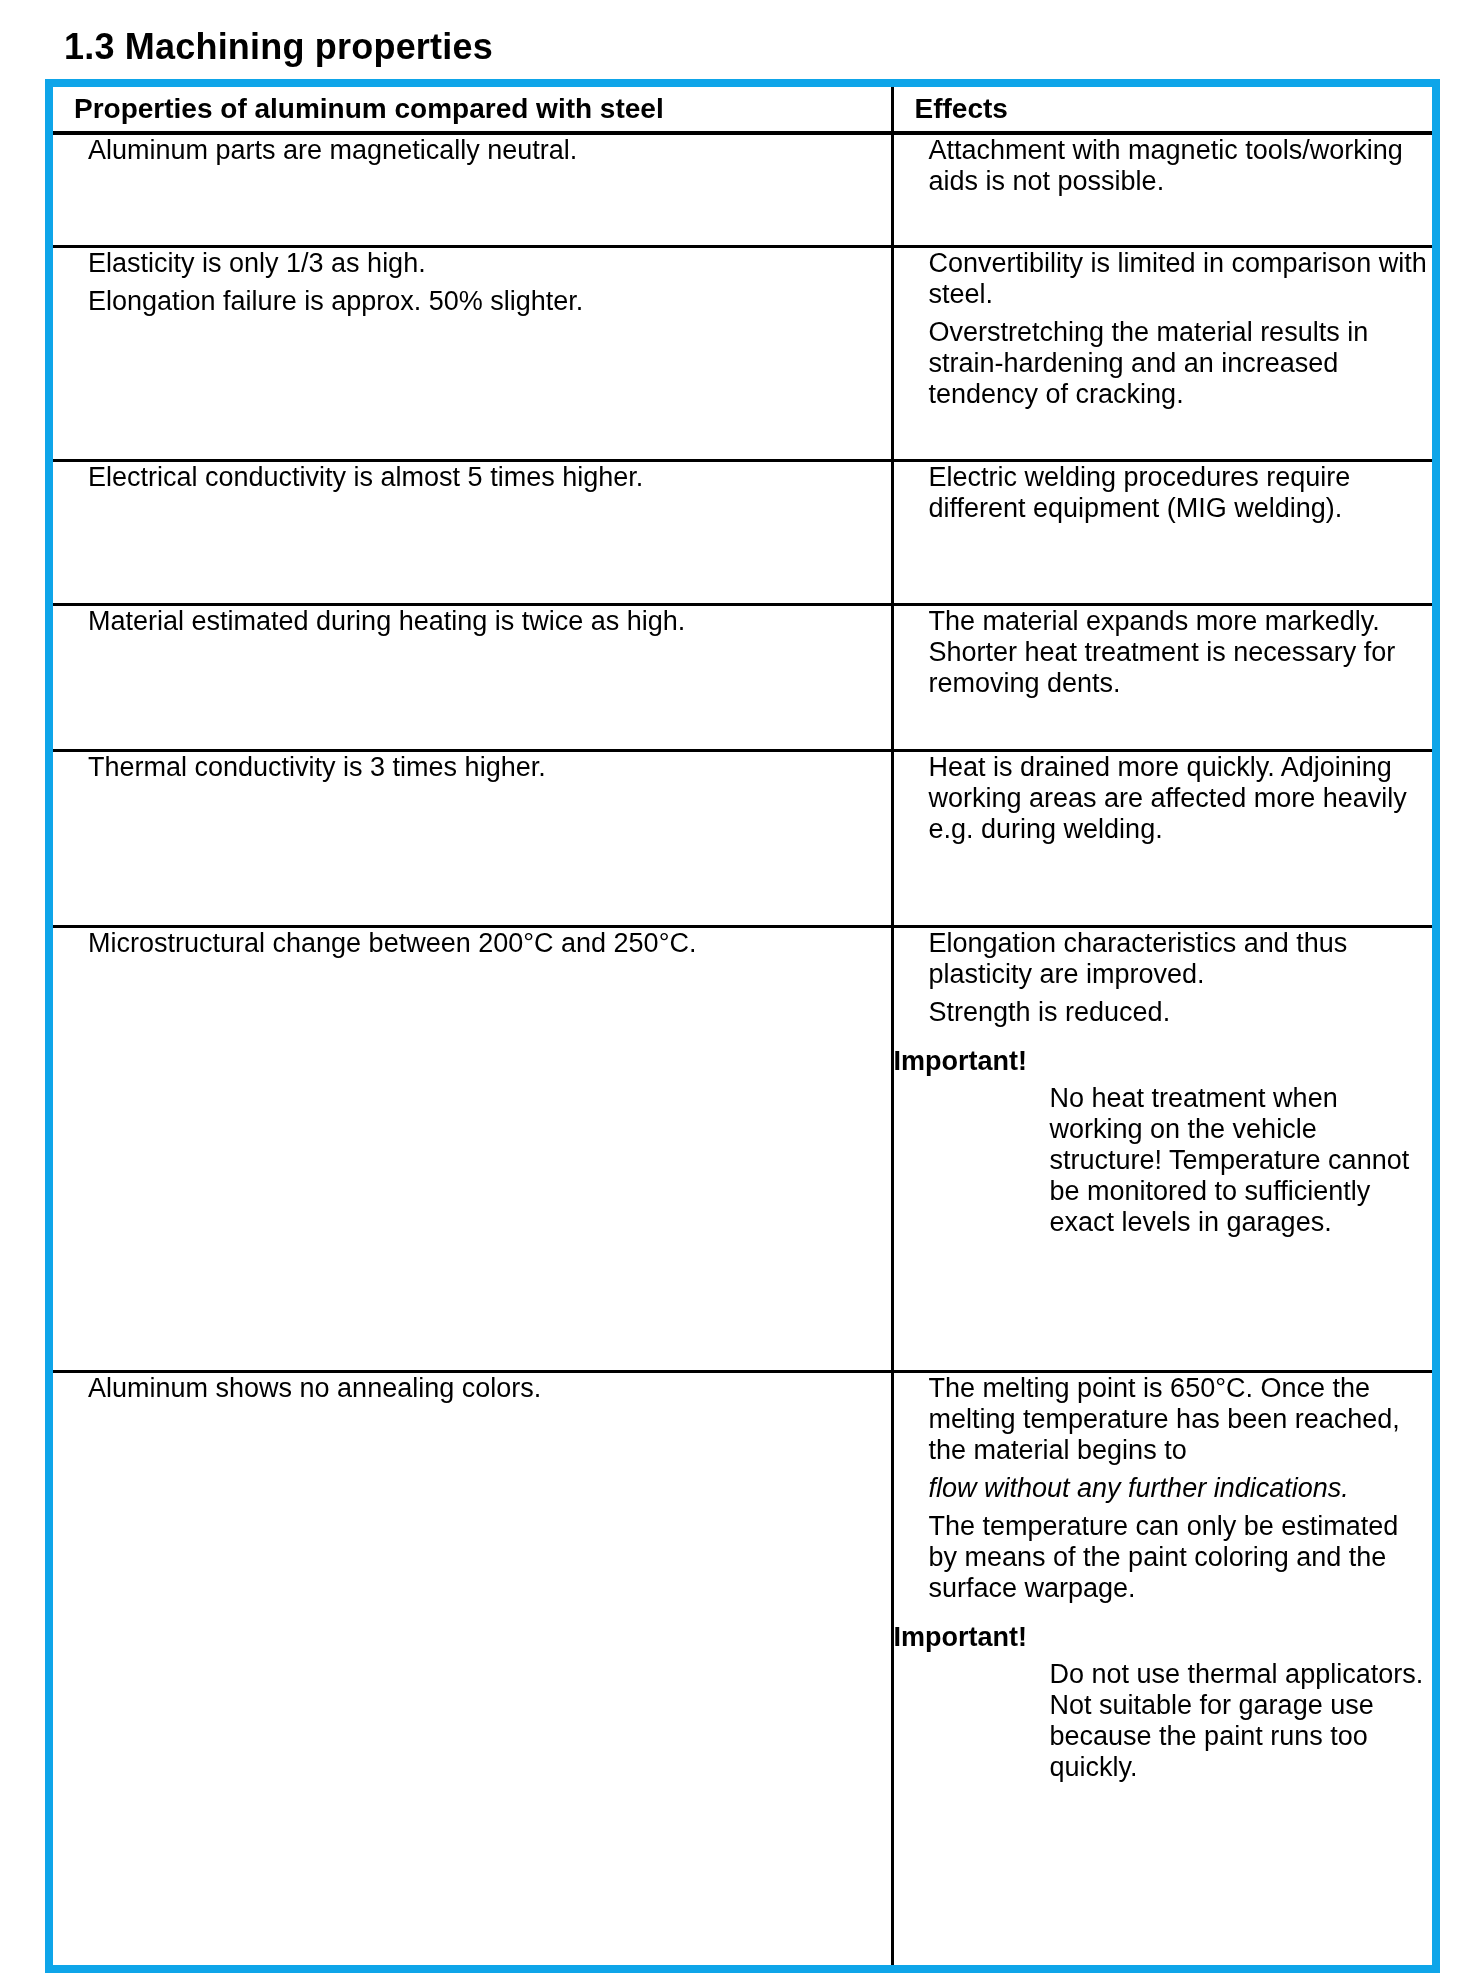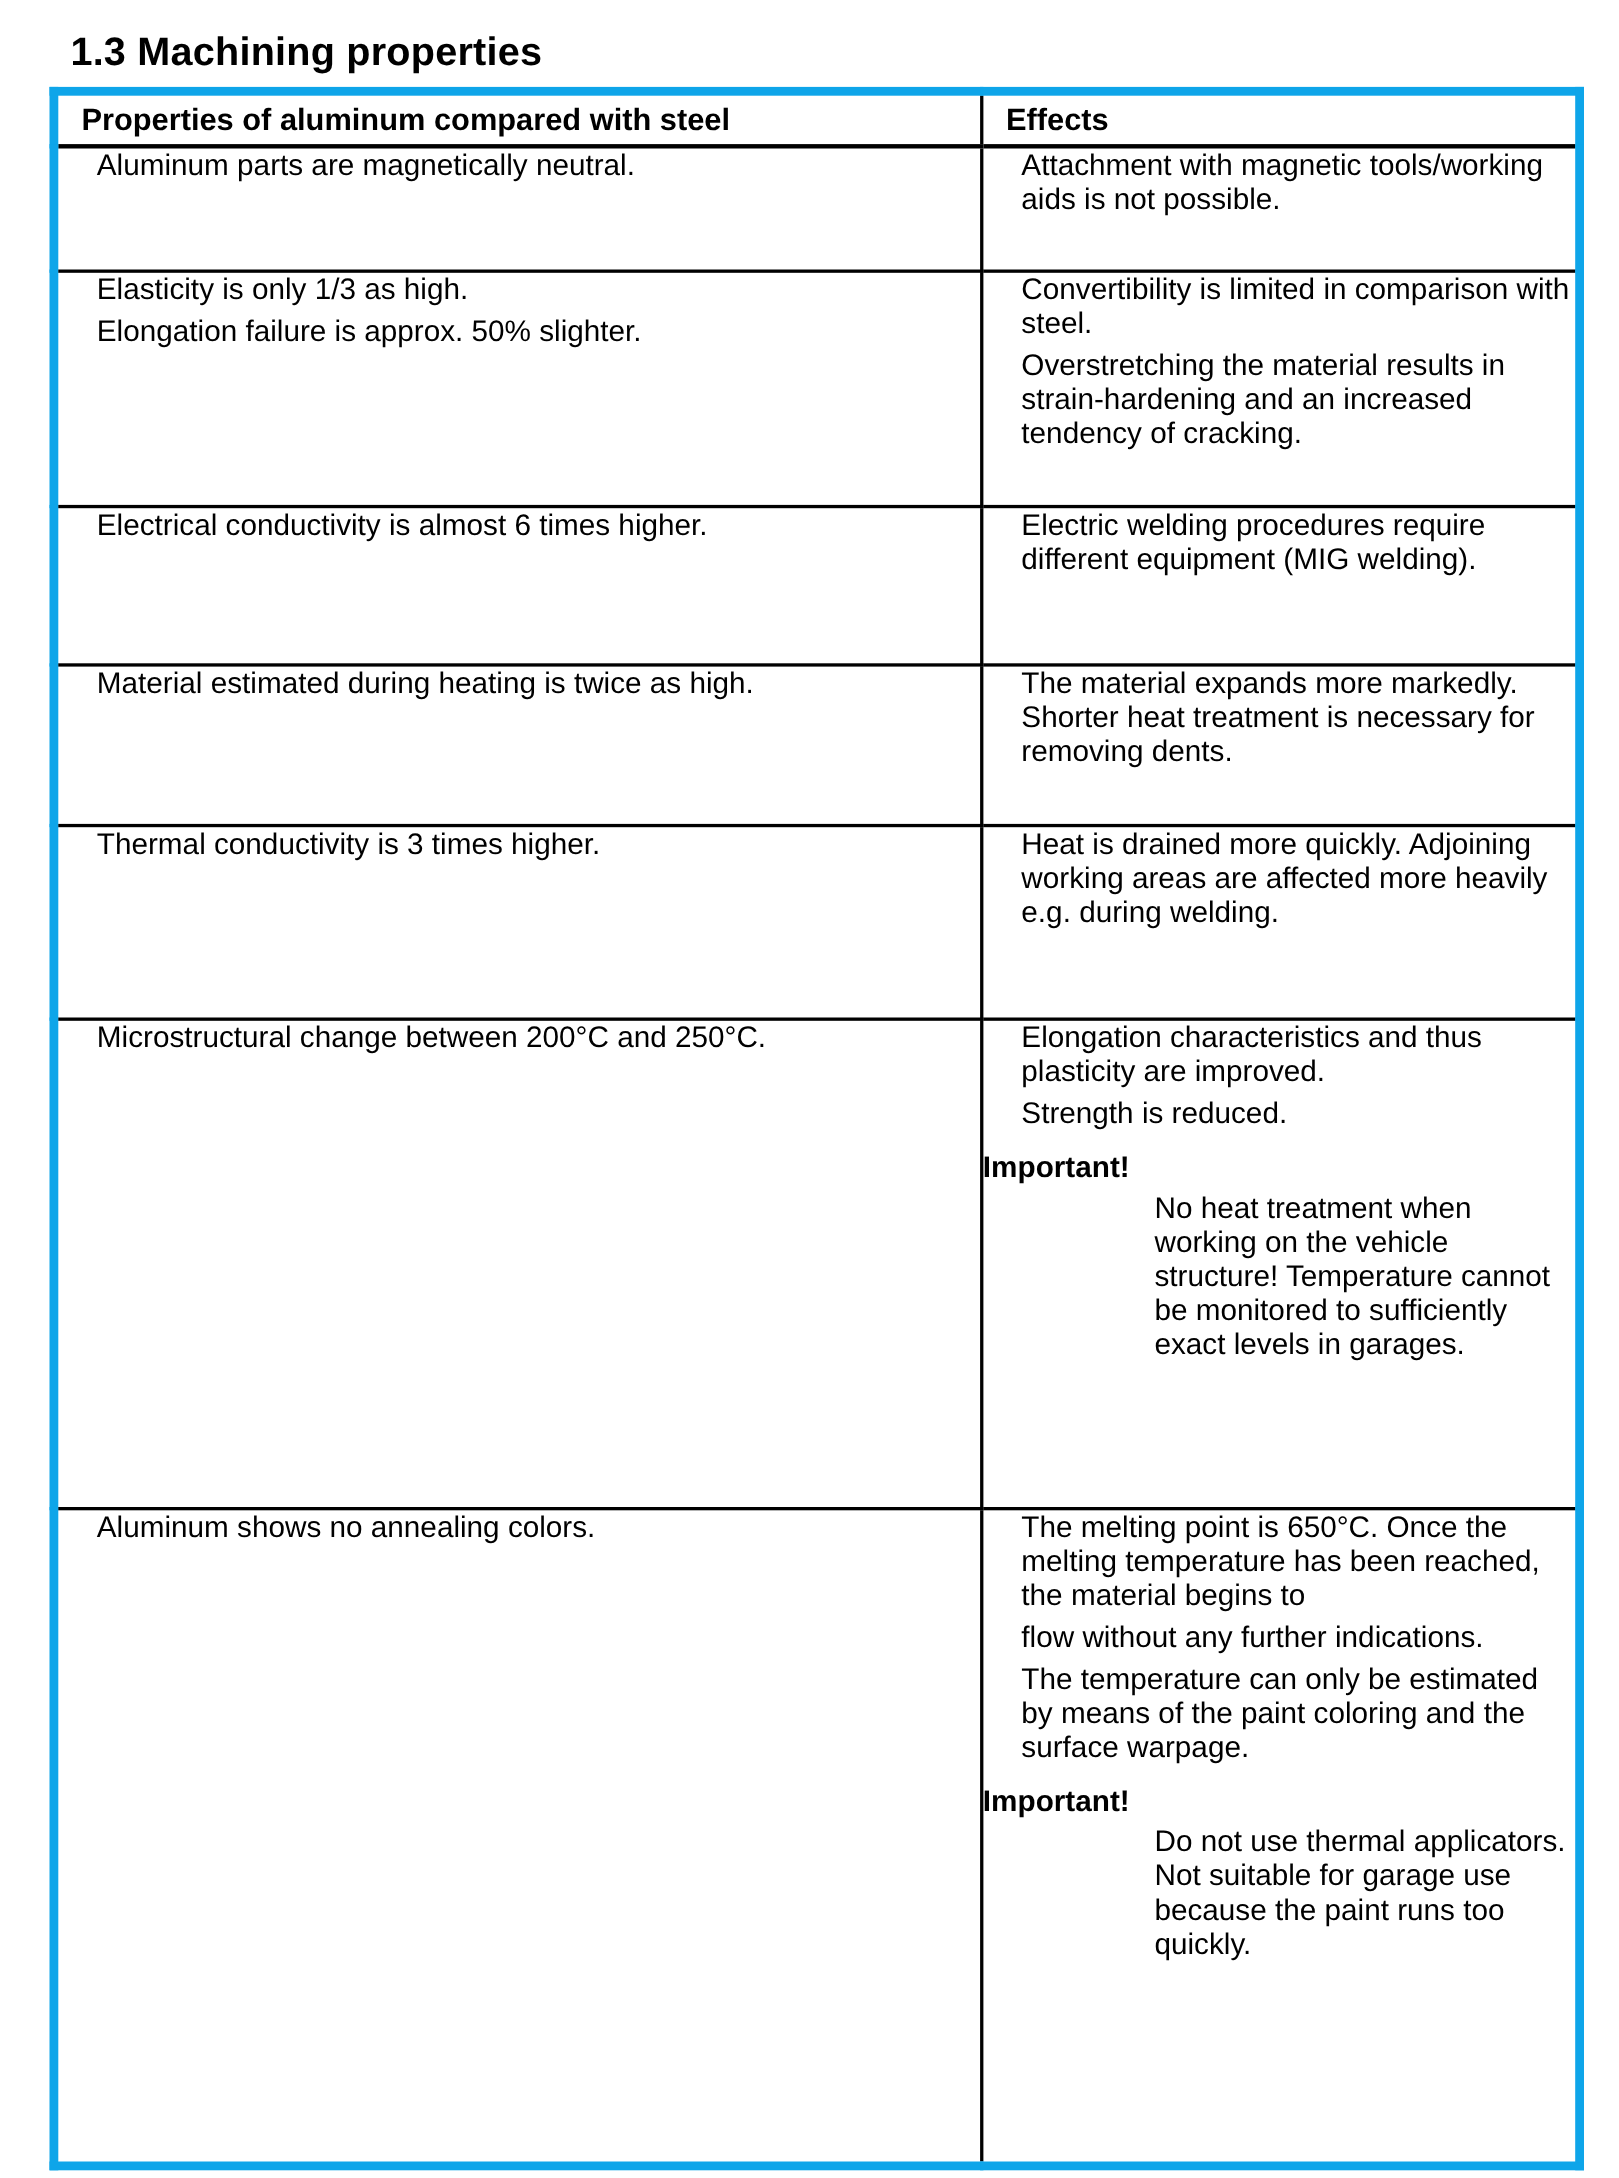--- a/index.html
+++ b/index.html
@@ -26,21 +26,21 @@
       border-bottom: 4px solid #000;
       font-size: 28px; font-weight: bold; height: 38px;
       padding: 6px 0 0 21px; line-height: 32px;
     }
     table.props tbody td { font-size: 27px; line-height: 31px; }
     .prop-cell { padding: 10px 0 0 21px; }
     .eff-cell { padding: 10px 16px 0 20px; }
     .para { margin: 0 0 7px 0; padding-left: 35px; }
     .important-label { font-weight: bold; margin: 18px 0 6px 0; }
     .important-text { margin-left: 156px; }
-    .gap-before { margin-top: 0; }
+    .gap-before { margin-top: 0; font-style: italic; }
   </style>
 </head>
 <body>
 
 <div class="section-title">1.3 Machining properties</div>
 
 <table class="props">
   <colgroup>
       <col class="c1">
       <col class="c2">
@@ -65,21 +65,21 @@
         <div class="para">Elasticity is only 1/3 as high.</div>
         <div class="para">Elongation failure is approx. 50% slighter.</div>
       </td>
       <td class="eff-cell">
         <div class="para">Convertibility is limited in comparison with steel.</div>
         <div class="para">Overstretching the material results in strain-hardening and an increased tendency of cracking.</div>
       </td>
     </tr>
     <tr style="height:144px">
       <td class="prop-cell">
-        <div class="para">Electrical conductivity is almost 6 times higher.</div>
+        <div class="para">Electrical conductivity is almost 5 times higher.</div>
       </td>
       <td class="eff-cell">
         <div class="para">Electric welding procedures require different equipment (MIG welding).</div>
       </td>
     </tr>
     <tr style="height:146px">
       <td class="prop-cell">
         <div class="para">Material estimated during heating is twice as high.</div>
       </td>
       <td class="eff-cell">

